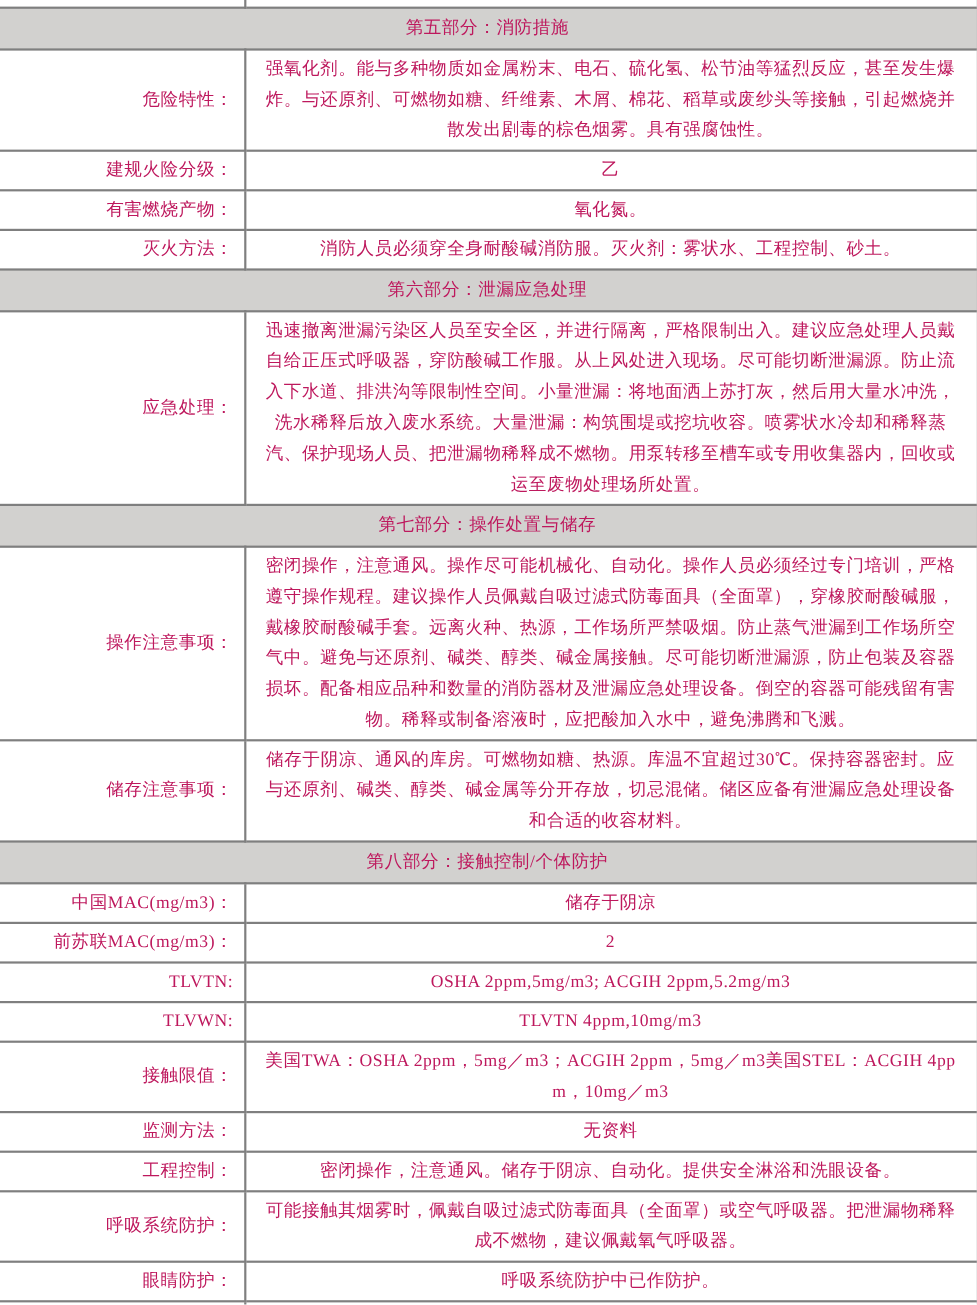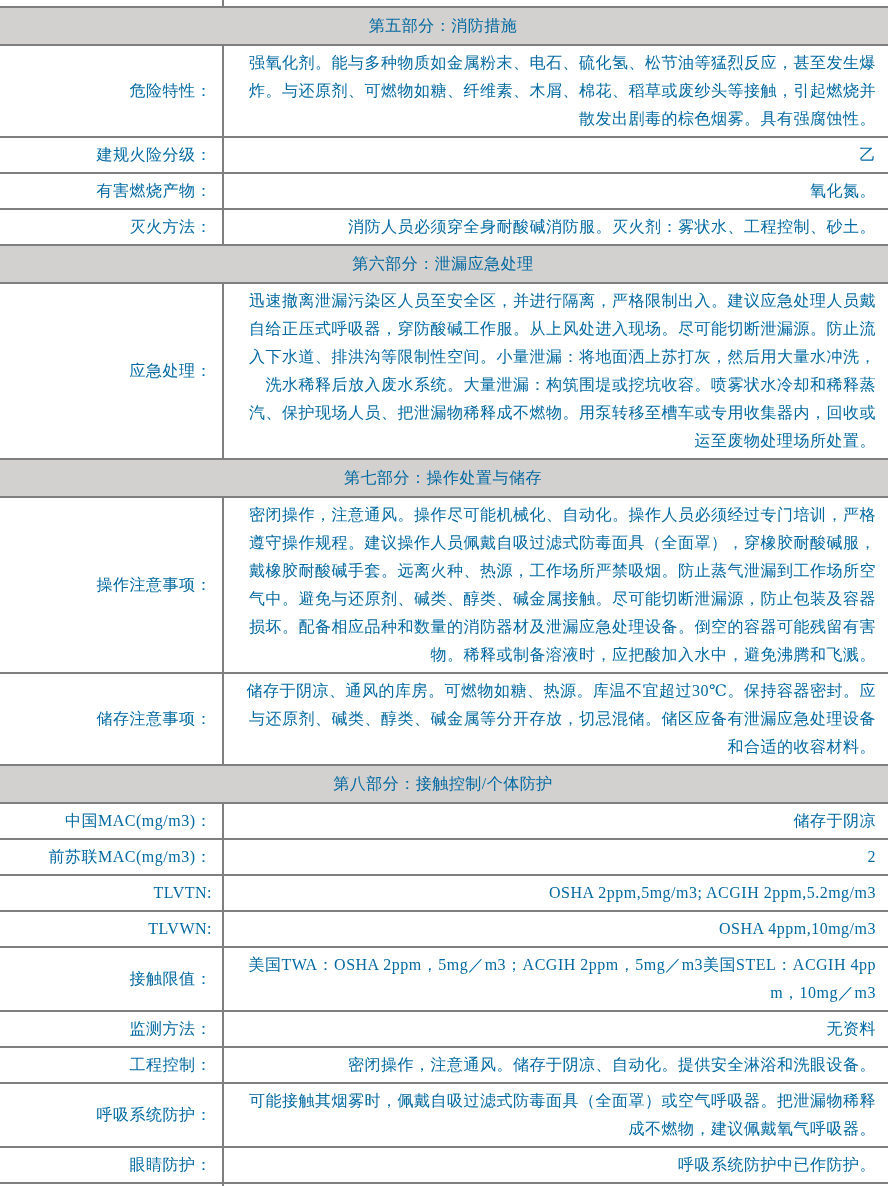--- a/index.html
+++ b/index.html
@@ -8,21 +8,21 @@
     background: #ffffff;
   }
   .page {
     position: relative;
     width: 888px;
     height: 1186px;
     overflow: hidden;
     background: #ffffff;
     font-family: "Liberation Serif", "DejaVu Serif", serif;
     font-size: 16px;
-    color: #0369a1;
+    color: #be185d;
   }
   table.msds {
     border-collapse: collapse;
     table-layout: fixed;
     width: 892px;
     margin-left: -4px;
     margin-top: -2px;
     background: #ffffff;
   }
   table.msds td {
@@ -33,23 +33,24 @@
     word-break: break-all;
   }
   col.c-label { width: 226px; }
   col.c-value { width: 666px; }
   td.label-cell {
     text-align: right;
     padding: 3px 10px 3px 6px;
     background: #ffffff;
   }
   td.value-cell {
-    text-align: right;
+    text-align: center;
     padding: 3px 12px 3px 10px;
     background: #ffffff;
+    font-family: Liberation Serif, serif;
   }
   td.band-cell {
     text-align: center;
     padding: 4px 8px;
     background: #d2d1cf;
     letter-spacing: 1px;
   }
   tr.partial td {
     height: 6px;
     padding: 0;
@@ -120,21 +121,21 @@
       <tr>
         <td class="label-cell">前苏联MAC(mg/m3)：</td>
         <td class="value-cell">2</td>
       </tr>
       <tr>
         <td class="label-cell">TLVTN:</td>
         <td class="value-cell">OSHA 2ppm,5mg/m3; ACGIH 2ppm,5.2mg/m3</td>
       </tr>
       <tr>
         <td class="label-cell">TLVWN:</td>
-        <td class="value-cell">OSHA 4ppm,10mg/m3</td>
+        <td class="value-cell">TLVTN 4ppm,10mg/m3</td>
       </tr>
       <tr>
         <td class="label-cell">接触限值：</td>
         <td class="value-cell">美国TWA：OSHA 2ppm，5mg／m3；ACGIH 2ppm，5mg／m3美国STEL：ACGIH 4ppm，10mg／m3</td>
       </tr>
       <tr>
         <td class="label-cell">监测方法：</td>
         <td class="value-cell">无资料</td>
       </tr>
       <tr>

